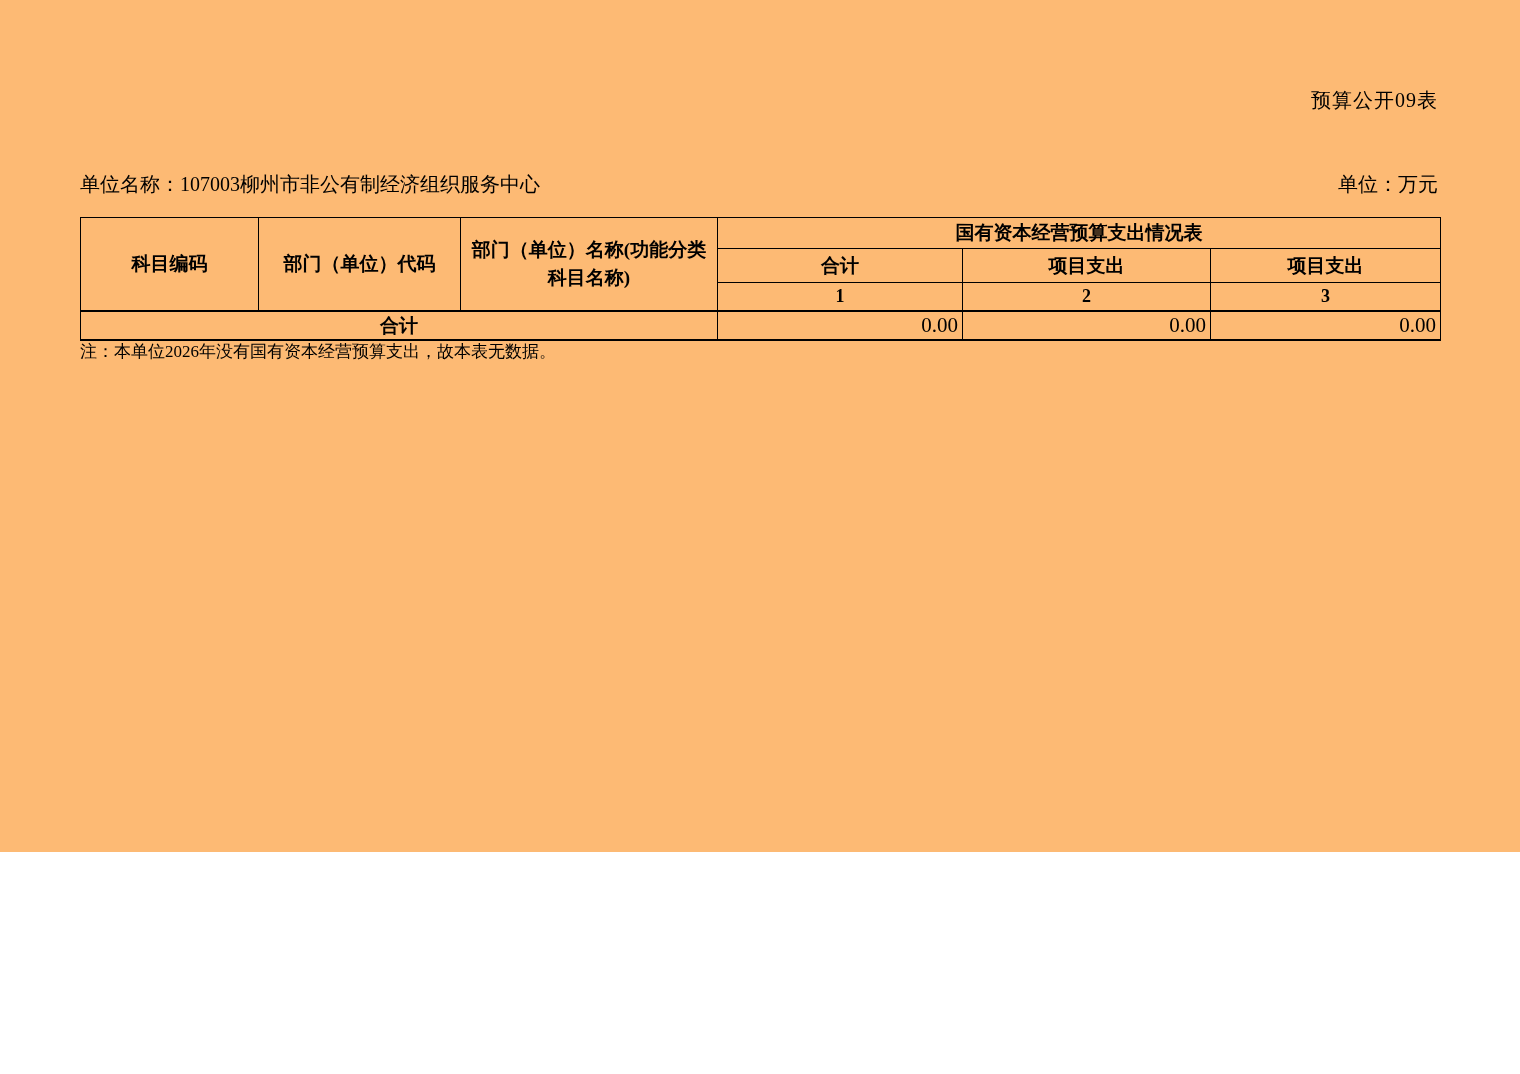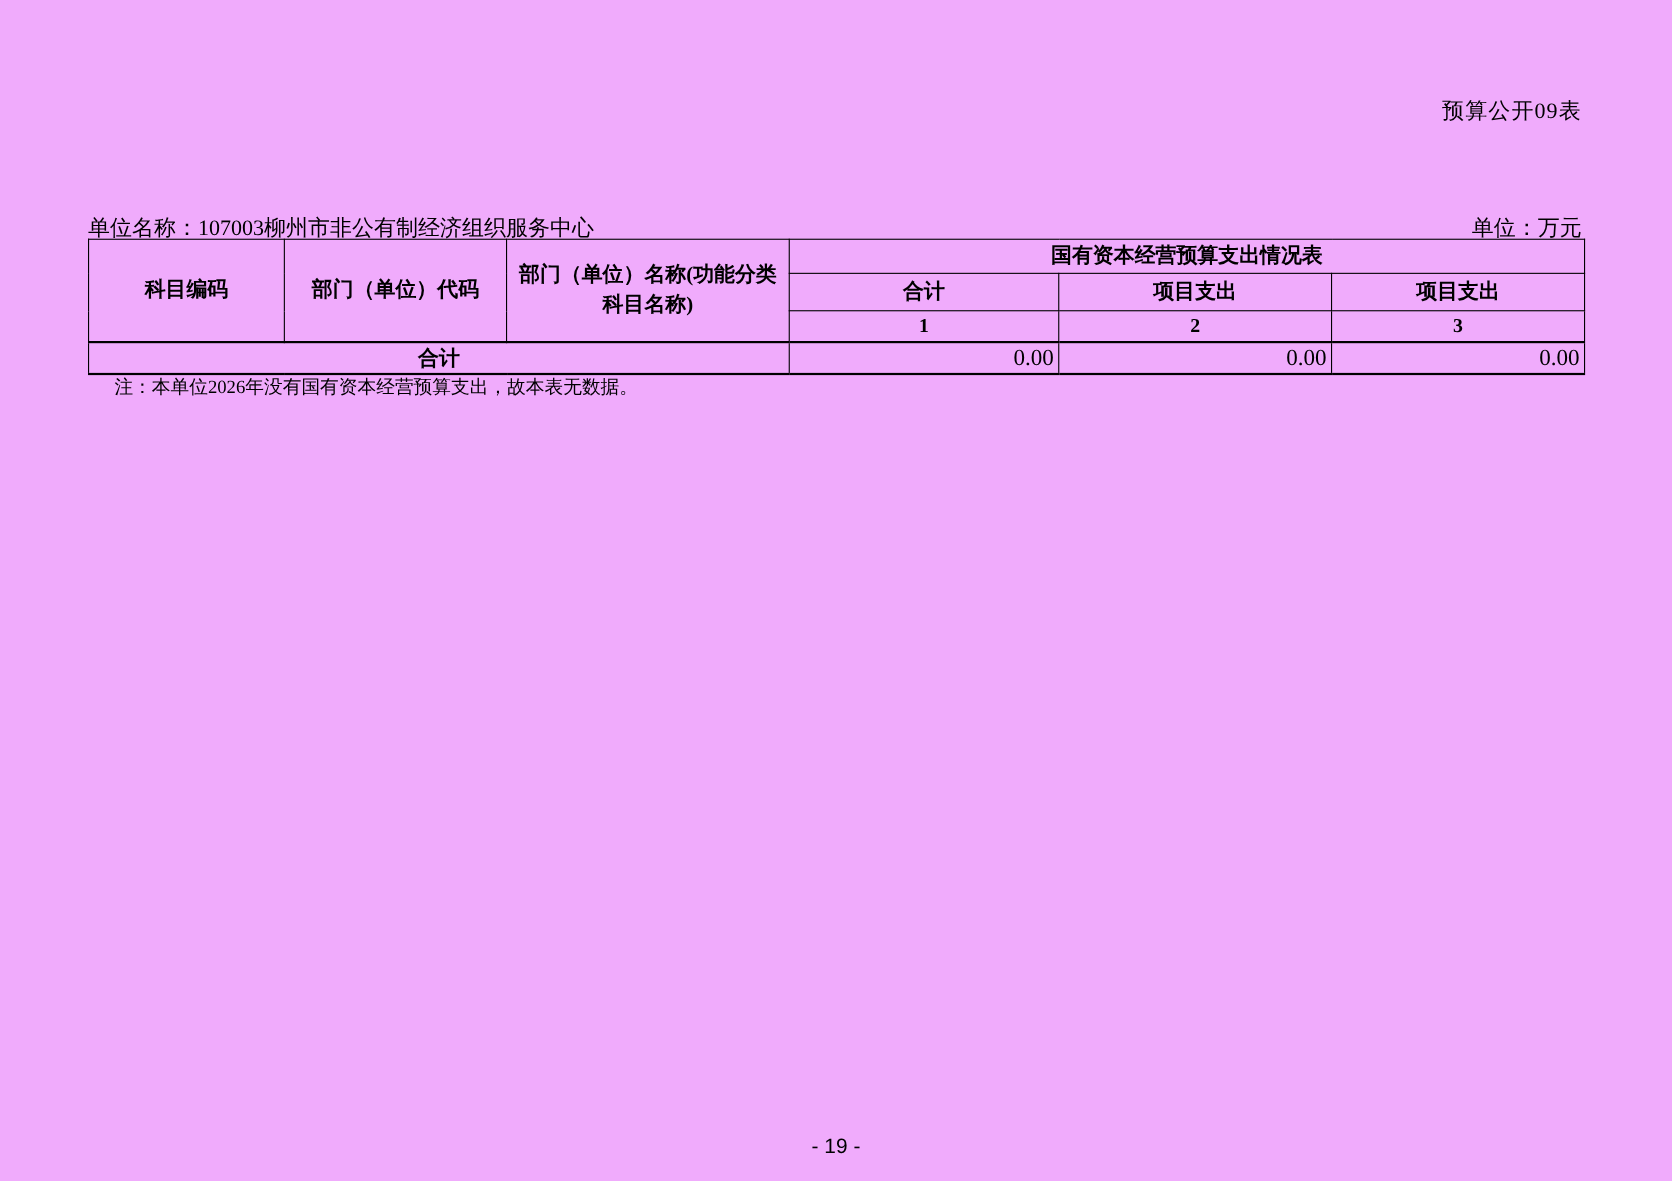--- a/index.html
+++ b/index.html
@@ -1,20 +1,20 @@
 <!DOCTYPE html>
 <html><head>
 <meta charset="utf-8">
 <style>
   html, body { margin: 0; padding: 0; background: #ffffff; }
   .page {
     position: relative;
     width: 1520px;
-    height: 1074px;
-    background: #f0abfc;
+    height: 852px;
+    background: #fdba74;
     color: #000000;
     font-family: "Liberation Serif", "DejaVu Serif", serif;
     overflow: hidden;
   }
   .table-label {
     position: absolute;
     top: 87px;
     right: 82px;
     font-size: 20px;
     letter-spacing: 1px;
@@ -24,21 +24,21 @@
     top: 134px;
     left: 0;
     width: 100%;
     text-align: center;
     font-size: 24px;
     font-weight: bold;
     letter-spacing: 1px;
   }
   .unit-row {
     position: absolute;
-    top: 194px;
+    top: 171px;
     left: 80px;
     width: 1358px;
     display: flex;
     justify-content: space-between;
     font-size: 20px;
   }
   table.budget-table {
     position: absolute;
     top: 217px;
     left: 80px;
@@ -78,21 +78,20 @@
   tr.data-row td.value-cell {
     text-align: right;
     font-size: 21px;
     padding-right: 4px;
   }
   .note {
     position: absolute;
     top: 340px;
     left: 80px;
     font-size: 17px;
-    margin-left: 24px;
   }
   .page-number {
     position: absolute;
     top: 1032px;
     left: 0;
     width: 100%;
     text-align: center;
     font-family: "Liberation Sans", "DejaVu Sans", sans-serif;
     font-size: 19px;
   }

